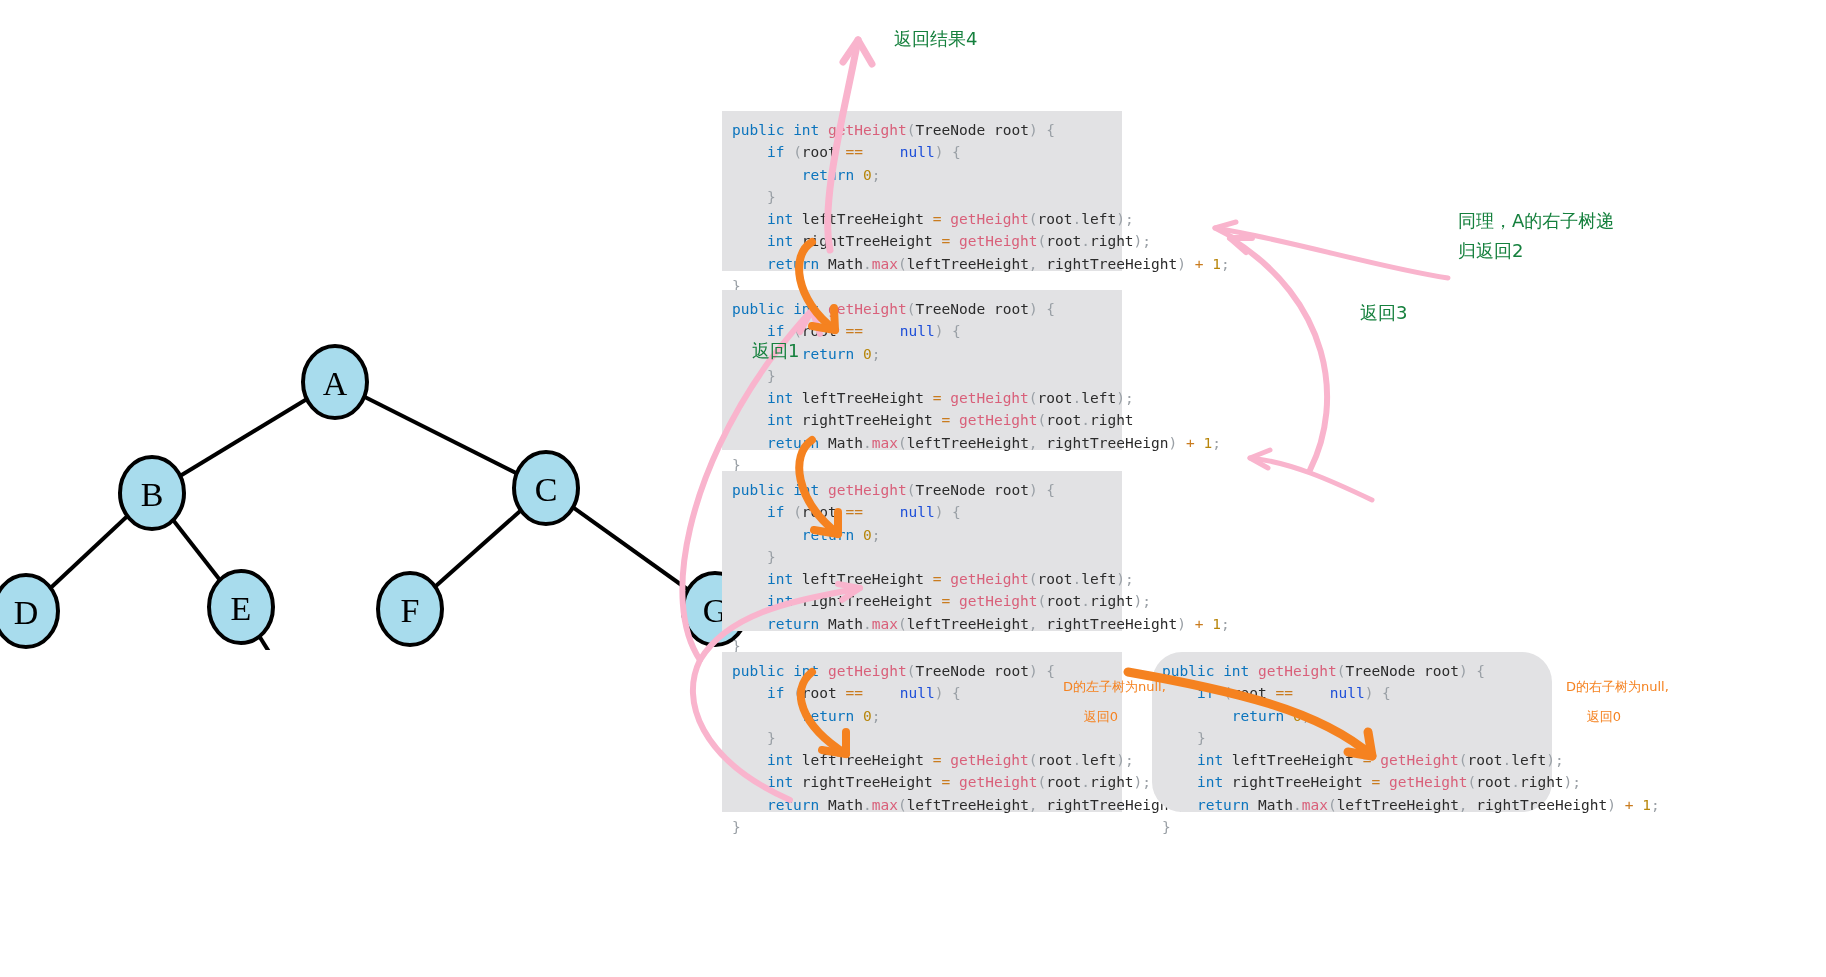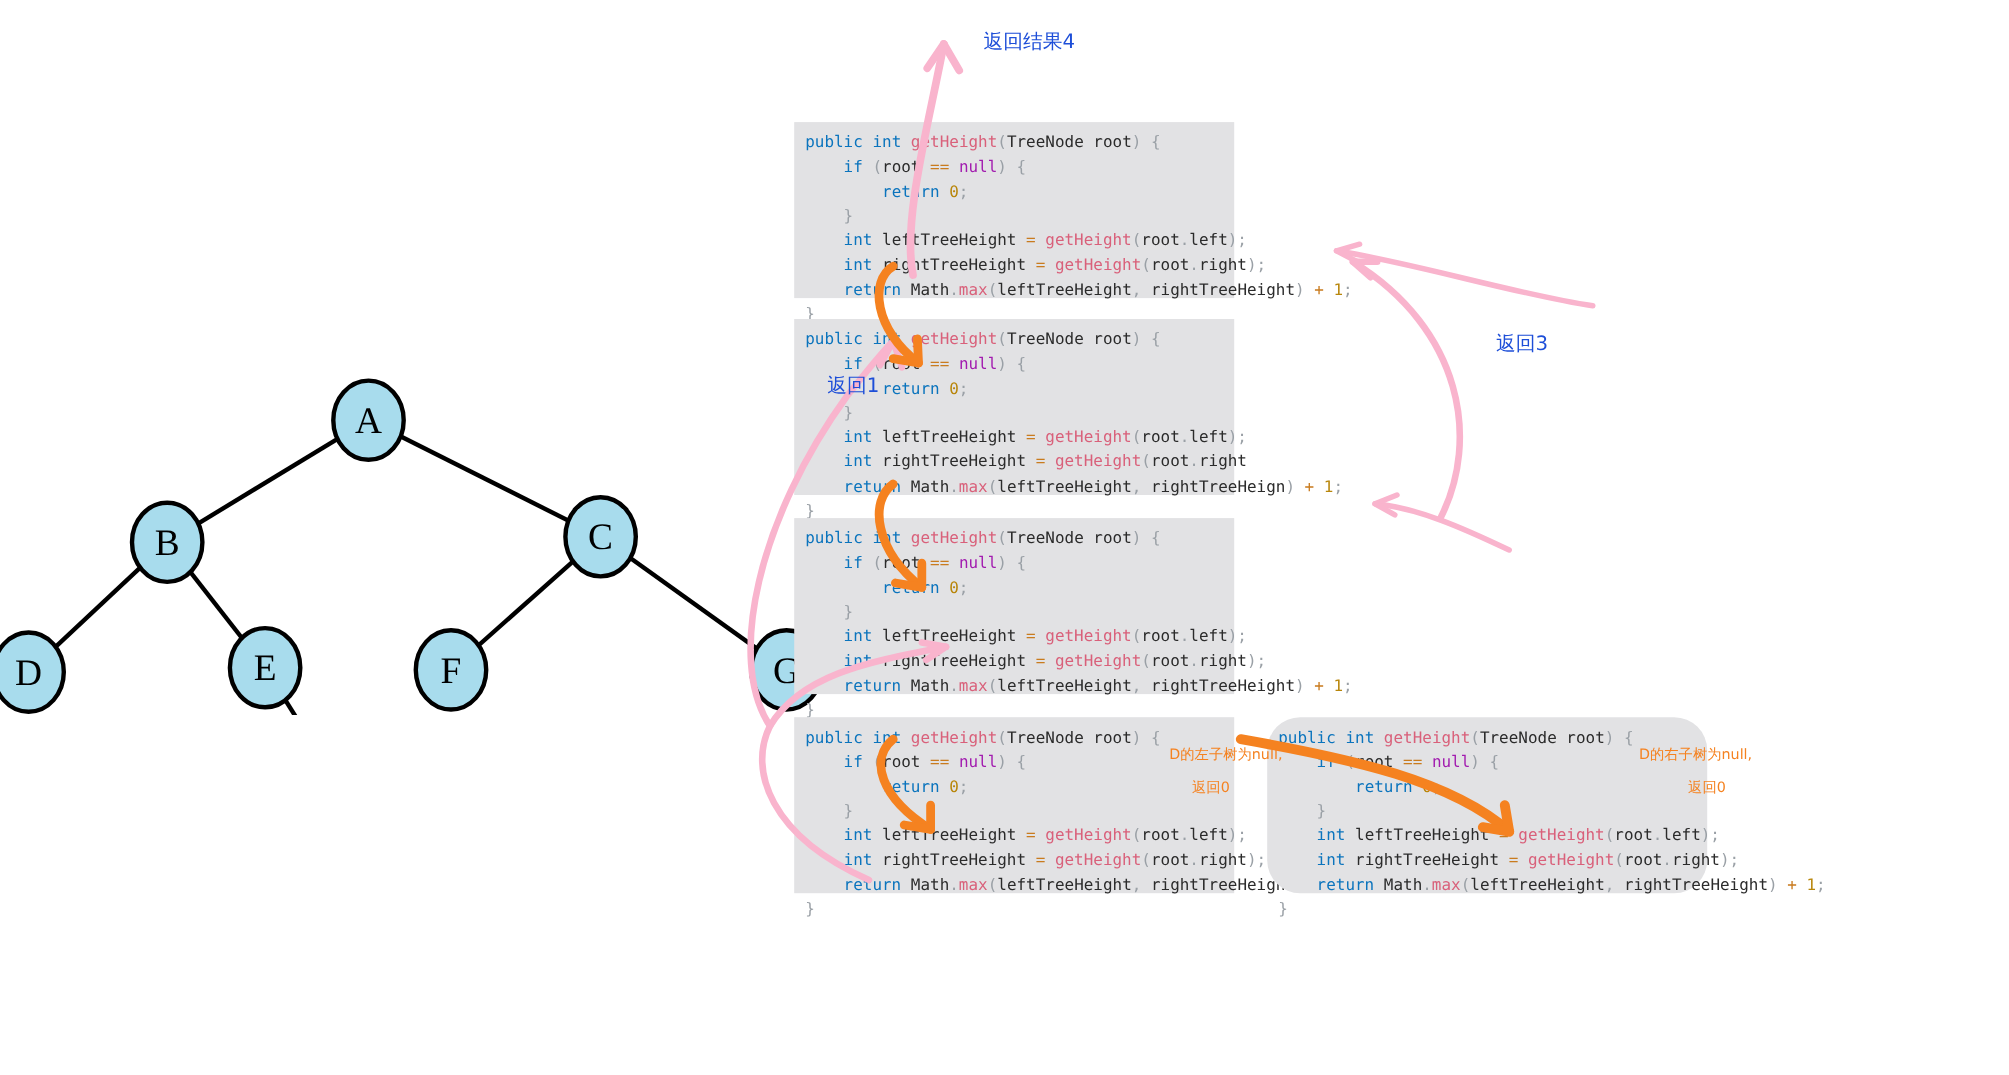--- a/index.html
+++ b/index.html
@@ -31,38 +31,38 @@
   .cb4{left:722px;top:652px;width:400px;height:160px;}
   .cb5{left:1152px;top:652px;width:400px;height:160px;border-radius:30px;}
 
   
   .kw{color:#0b74bd;margin-top:43px;}        
   .fn{color:#d9607a;}        
   .ty{color:#2b2b2b;}        
   .pn{color:#9aa0a6;}        
   .nu{color:#b8860b;}        
   .op{color:#c97b1e;}        
-  .nl{color:#a21caf;}
+  .nl{color:#1d4ed8;margin-left:28px;}
 
   
   .anno{
     position:absolute;white-space:pre;
     font-family:"DejaVu Sans", sans-serif;
     font-size:18px;line-height:30px;
   }
-  .pink{color:#1d4ed8;}
+  .pink{color:#15803d;}
   .orange{color:#f58220;font-size:13px;}
 
   .a-result4{left:894px;top:24px;}
   .a-right-a{left:1458px;top:206px;width:210px;}
   .a-return3{left:1360px;top:298px;}
   .a-right-b{left:1372px;top:429px;width:220px;}
   .a-return1{left:752px;top:336px;text-align:right;}
   .a-dleft{left:1063px;top:672px;}
-  .a-dright{left:1490px;top:672px;text-align:center;}
+  .a-dright{left:1566px;top:672px;}
 
   
   .arrows{position:absolute;left:0;top:0;width:1826px;height:977px;pointer-events:none;}
 </style>
 </head>
 <body>
 
 <div id="stage">
 
   <svg class="tree-svg" viewBox="0 0 760 500">
@@ -152,20 +152,22 @@
 
     <path d="M812,672 C790,690 800,725 846,754" stroke="#f58220" stroke-width="8" fill="none" stroke-linecap="round"></path>
     <path d="M846,754 L822,750 M846,754 L846,732" stroke="#f58220" stroke-width="8" fill="none" stroke-linecap="round"></path>
 
     <path d="M1128,672 C1230,690 1320,710 1372,756" stroke="#f58220" stroke-width="9" fill="none" stroke-linecap="round"></path>
     <path d="M1372,756 L1348,752 M1372,756 L1368,732" stroke="#f58220" stroke-width="9" fill="none" stroke-linecap="round"></path>
   </svg>
 
   <div class="anno pink a-result4">返回结果4</div>
 
+  <div class="anno pink a-right-a">同理，A的右子树递
+归返回2</div>
 
   <div class="anno pink a-return3">返回3</div>
 
 
   <div class="anno pink a-return1">返回1</div>
 
   <div class="anno orange a-dleft">D的左子树为null,
      返回0</div>
 
   <div class="anno orange a-dright">D的右子树为null,

